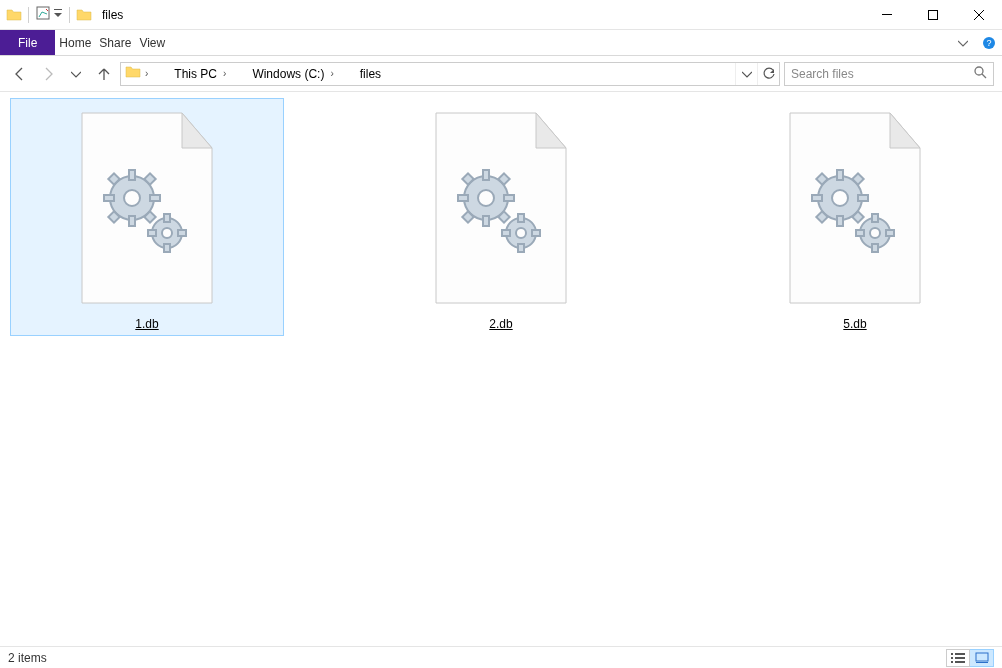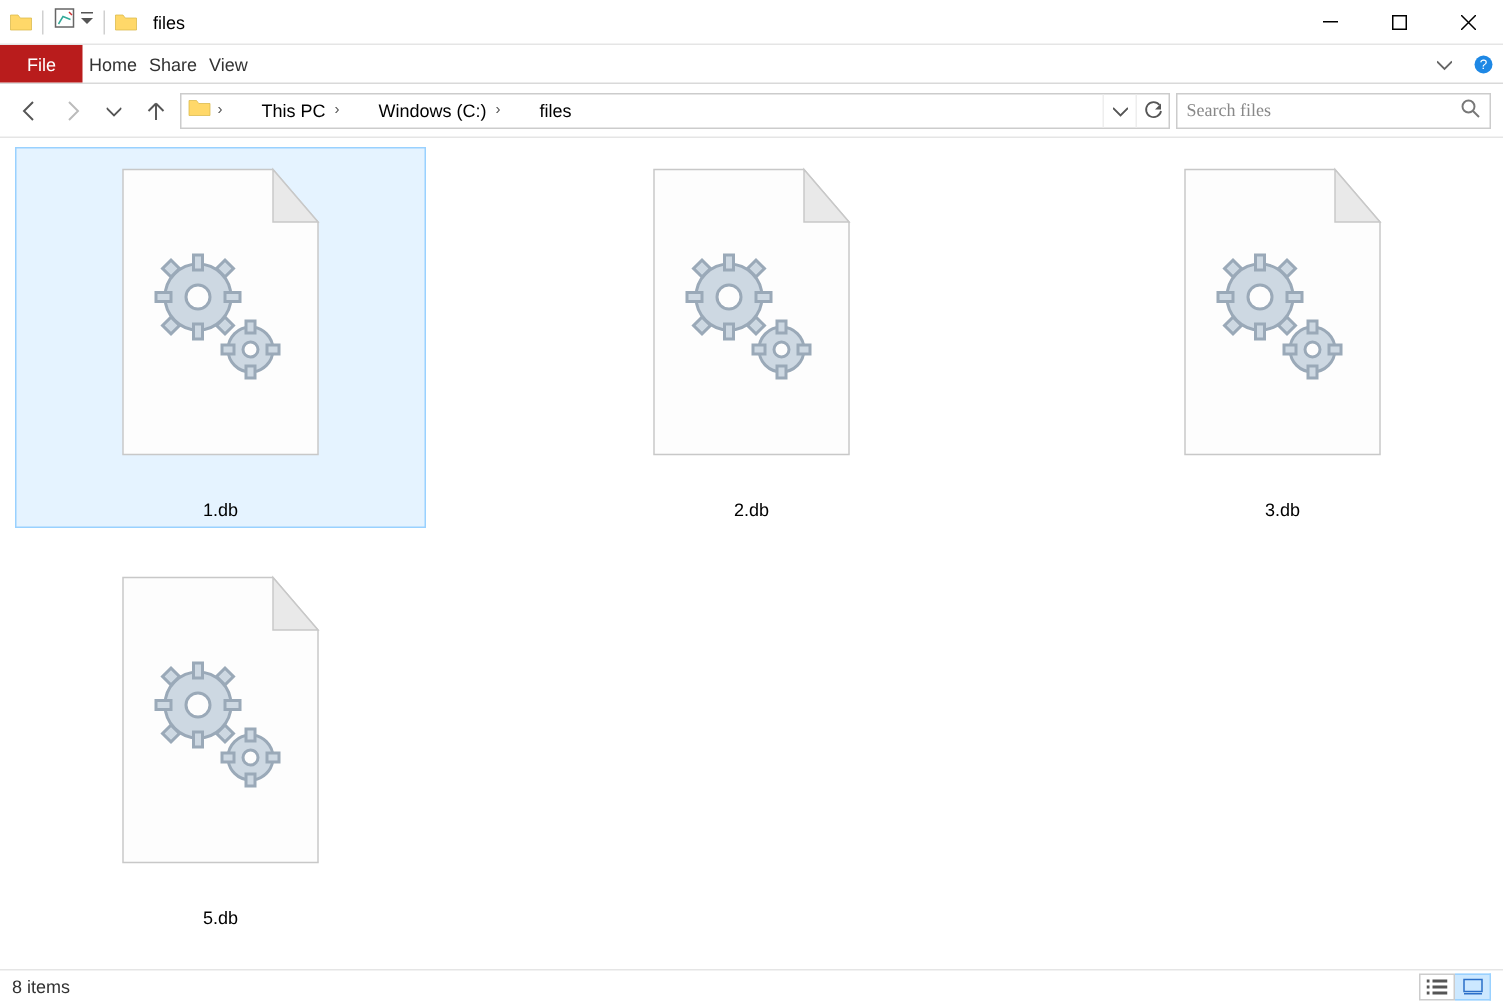--- a/index.html
+++ b/index.html
@@ -10,45 +10,45 @@
   .qat { display: flex; align-items: center; padding-left: 6px; gap: 2px; }
   .qat .folder-icon svg { display:block; }
   .qat .sep { width:1px; height:16px; background:#d0d0d0; margin:0 4px; }
   .titlebar .title { margin-left: 10px; font-size: 12px; color:#000; }
   .win-controls { margin-left: auto; display: flex; }
   .win-btn { width: 46px; height: 30px; display:flex; align-items:center; justify-content:center; }
   .win-btn svg { display:block; }
 
   
   .ribbon { height: 26px; display:flex; align-items:stretch; border-bottom: 1px solid #d9d9d9; }
-  .ribbon .file-tab { background:#b91c1c; color:#fff; font-size:12px; padding: 0 18px; display:flex; align-items:center; }
+  .ribbon .file-tab { background:#4c1d95; color:#fff; font-size:12px; padding: 0 18px; display:flex; align-items:center; }
   .ribbon .tab { font-size:12px; color:#333; padding: 0 4px; display:flex; align-items:center; }
   .ribbon .spacer { flex:1; }
   .ribbon .collapse { width:26px; display:flex; align-items:center; justify-content:center; color:#666; }
   .ribbon .help { width:26px; display:flex; align-items:center; justify-content:center; }
 
   
   .navbar { height: 36px; display:flex; align-items:center; padding: 4px 8px; gap:4px; border-bottom: 1px solid #e5e5e5; }
   .nav-btn { width:24px; height:24px; display:flex; align-items:center; justify-content:center; color:#666; }
   .nav-btn.disabled { color:#bbb; }
   .addrbox { flex:1; height:24px; border:1px solid #ccc; display:flex; align-items:center; padding-left:4px; gap:4px; font-size:12px; }
   .addrbox .crumb { display:flex; align-items:center; gap:4px; padding: 0 2px; margin-left: 20px; }
   .addrbox .chev { color:#555; font-size:10px; }
   .addr-controls { display:flex; align-items:center; margin-left:auto; }
   .addr-icon { width:22px; height:22px; display:flex; align-items:center; justify-content:center; border-left:1px solid #eee; }
   .searchbox { width:210px; height:24px; border:1px solid #ccc; display:flex; align-items:center; padding:0 6px; font-size:12px; color:#777; }
-  .searchbox input { border:none; outline:none; flex:1; font-size:12px; color:#be185d; background:transparent;font-family:Liberation Serif, serif; }
+  .searchbox input { border:none; outline:none; flex:1; font-size:12px; color:#be185d; background:transparent; }
   .searchbox input::placeholder { color:#888; }
 
   
   .content { height: 554px; overflow:auto; padding: 6px 10px; }
   .grid { display:grid; grid-template-columns: repeat(3, 1fr); column-gap: 80px; row-gap: 18px; }
   .item { display:flex; flex-direction:column; align-items:center; padding:4px; border:1px solid transparent; }
   .item.selected { border:1px solid #99d1ff; background:#e5f3ff; }
-  .item .label { font-size:12px; color:#000; margin-top:20px; }
+  .item .label { font-size:12px; color:#000; margin-top:4px;text-decoration:underline; }
   .thumb { width:180px; height:210px; position:relative; display:flex; align-items:center; justify-content:center; }
 
   
   .statusbar { height:22px; border-top:1px solid #e5e5e5; display:flex; align-items:center; padding:0 8px; font-size:12px; color:#333; }
   .statusbar .spacer { flex:1; }
   .view-toggle { display:flex; gap:0; }
   .view-btn { width:24px; height:18px; border:1px solid #ccc; display:flex; align-items:center; justify-content:center; }
   .view-btn.active { background:#cce8ff; border-color:#99d1ff; }
   .view-btn + .view-btn { border-left:none; }
 </style>
@@ -205,35 +205,27 @@
           </svg>
         </div>
         <div class="label">2.db</div>
       </div>
       <div class="item">
         <div class="thumb">
           <svg width="170" height="210" viewBox="0 0 170 210">
             <use href="#db-file-icon"></use>
           </svg>
         </div>
-        <div class="label">3.db</div>
-      </div>
-      <div class="item">
-        <div class="thumb">
-          <svg width="170" height="210" viewBox="0 0 170 210">
-            <use href="#db-file-icon"></use>
-          </svg>
-        </div>
         <div class="label">5.db</div>
       </div>
     </div>
 </div>
 
 <div class="statusbar">
-  <span>8 items</span>
+  <span>2 items</span>
   <div class="spacer"></div>
   <div class="view-toggle">
     <div class="view-btn">
       <svg width="14" height="12" viewBox="0 0 14 12">
         <rect x="0" y="1" width="2" height="2" fill="#555"></rect>
           <rect x="4" y="1" width="10" height="2" fill="#555"></rect>
         <rect x="0" y="5" width="2" height="2" fill="#555"></rect>
           <rect x="4" y="5" width="10" height="2" fill="#555"></rect>
         <rect x="0" y="9" width="2" height="2" fill="#555"></rect>
           <rect x="4" y="9" width="10" height="2" fill="#555"></rect>

